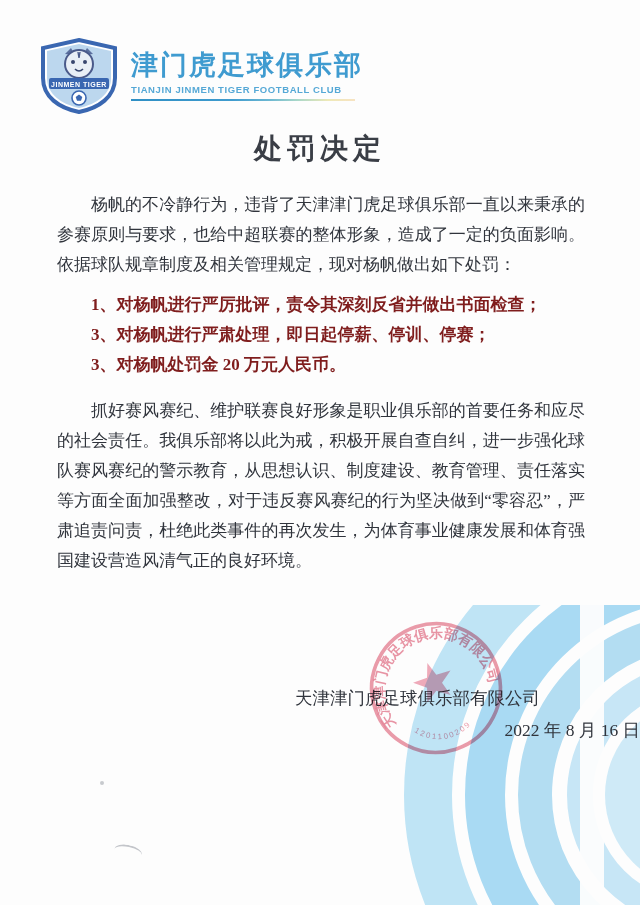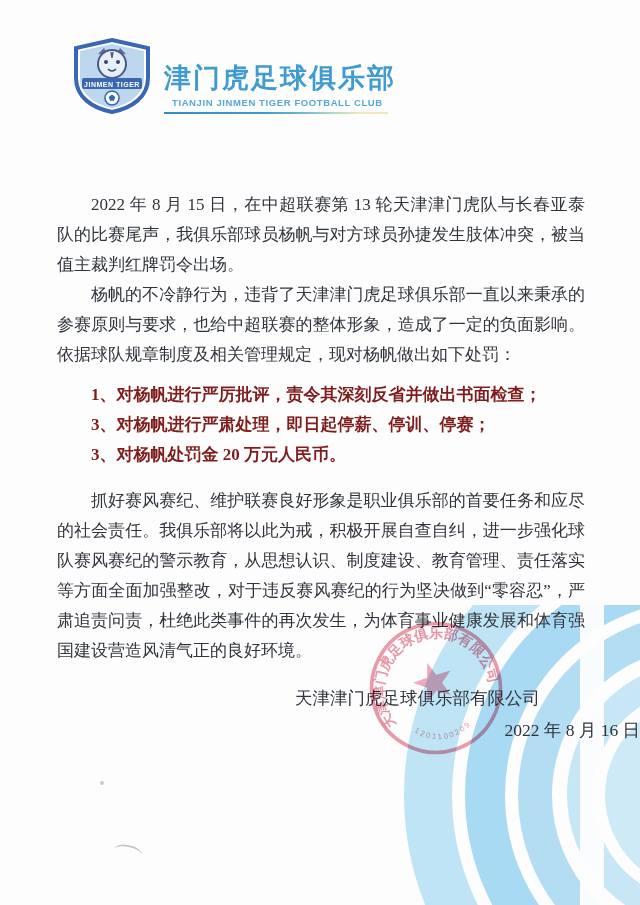--- a/index.html
+++ b/index.html
@@ -10,41 +10,40 @@
     height: 905px;
     margin: 0 auto;
     background: #fdfdfd;
     overflow: hidden;
     font-family: "Liberation Serif", "DejaVu Serif", serif;
     color: #30343c;
   }
   
   .header {
     position: absolute;
-    top: 38px; left: 72px;
+    top: 38px; left: 39px;
     display: flex;
-    align-items: flex-end;
+    align-items: center;
     z-index: 1;
   }
   .crest { width: 80px; height: 76px; flex: 0 0 auto; }
   .club-names { margin-left: 12px; font-family: "Liberation Sans", "DejaVu Sans", sans-serif; }
   .club-cn {
     font-size: 27px;
     font-weight: bold;
     color: #3f9bd0;
     letter-spacing: 2px;
     line-height: 1.1;
   }
   .club-en {
     font-size: 9.5px;
     font-weight: bold;
     color: #55a8d6;
     letter-spacing: 0.6px;
     margin-top: 3px;
-    margin-left: 8px;
   }
   .club-rule {
     margin-top: 4px;
     height: 2px;
     width: 224px;
     background: linear-gradient(90deg, #2f8fc4 0%, #3f9bce 45%, #6db8d2 62%, #a8d7c9 74%, #efe9b8 88%, #f7e3c2 100%);
   }
   
   .doc-title {
     position: absolute;
@@ -158,23 +157,23 @@
         <polygon points="40,56.5 43.3,59 42,62.8 38,62.8 36.7,59" fill="#3a67b1"></polygon>
       </g>
     </svg>
     <div class="club-names">
       <div class="club-cn">津门虎足球俱乐部</div>
       <div class="club-en">TIANJIN JINMEN TIGER FOOTBALL CLUB</div>
       <div class="club-rule"></div>
     </div>
   </div>
 
+  <div class="doc-title">处罚决定</div>
 
   <div class="body-text">
-    <p>2022 年 8 月 15 日，在中超联赛第 13 轮天津津门虎队与长春亚泰队的比赛尾声，我俱乐部球员杨帆与对方球员孙捷发生肢体冲突，被当值主裁判红牌罚令出场。</p>
     <p>杨帆的不冷静行为，违背了天津津门虎足球俱乐部一直以来秉承的参赛原则与要求，也给中超联赛的整体形象，造成了一定的负面影响。依据球队规章制度及相关管理规定，现对杨帆做出如下处罚：</p>
     <div class="penalties">
       <p>1、对杨帆进行严厉批评，责令其深刻反省并做出书面检查；</p>
       <p>3、对杨帆进行严肃处理，即日起停薪、停训、停赛；</p>
       <p>3、对杨帆处罚金 20 万元人民币。</p>
     </div>
     <p class="closing">抓好赛风赛纪、维护联赛良好形象是职业俱乐部的首要任务和应尽的社会责任。我俱乐部将以此为戒，积极开展自查自纠，进一步强化球队赛风赛纪的警示教育，从思想认识、制度建设、教育管理、责任落实等方面全面加强整改，对于违反赛风赛纪的行为坚决做到“零容忍”，严肃追责问责，杜绝此类事件的再次发生，为体育事业健康发展和体育强国建设营造风清气正的良好环境。</p>
   </div>
 
   <div class="signature">

